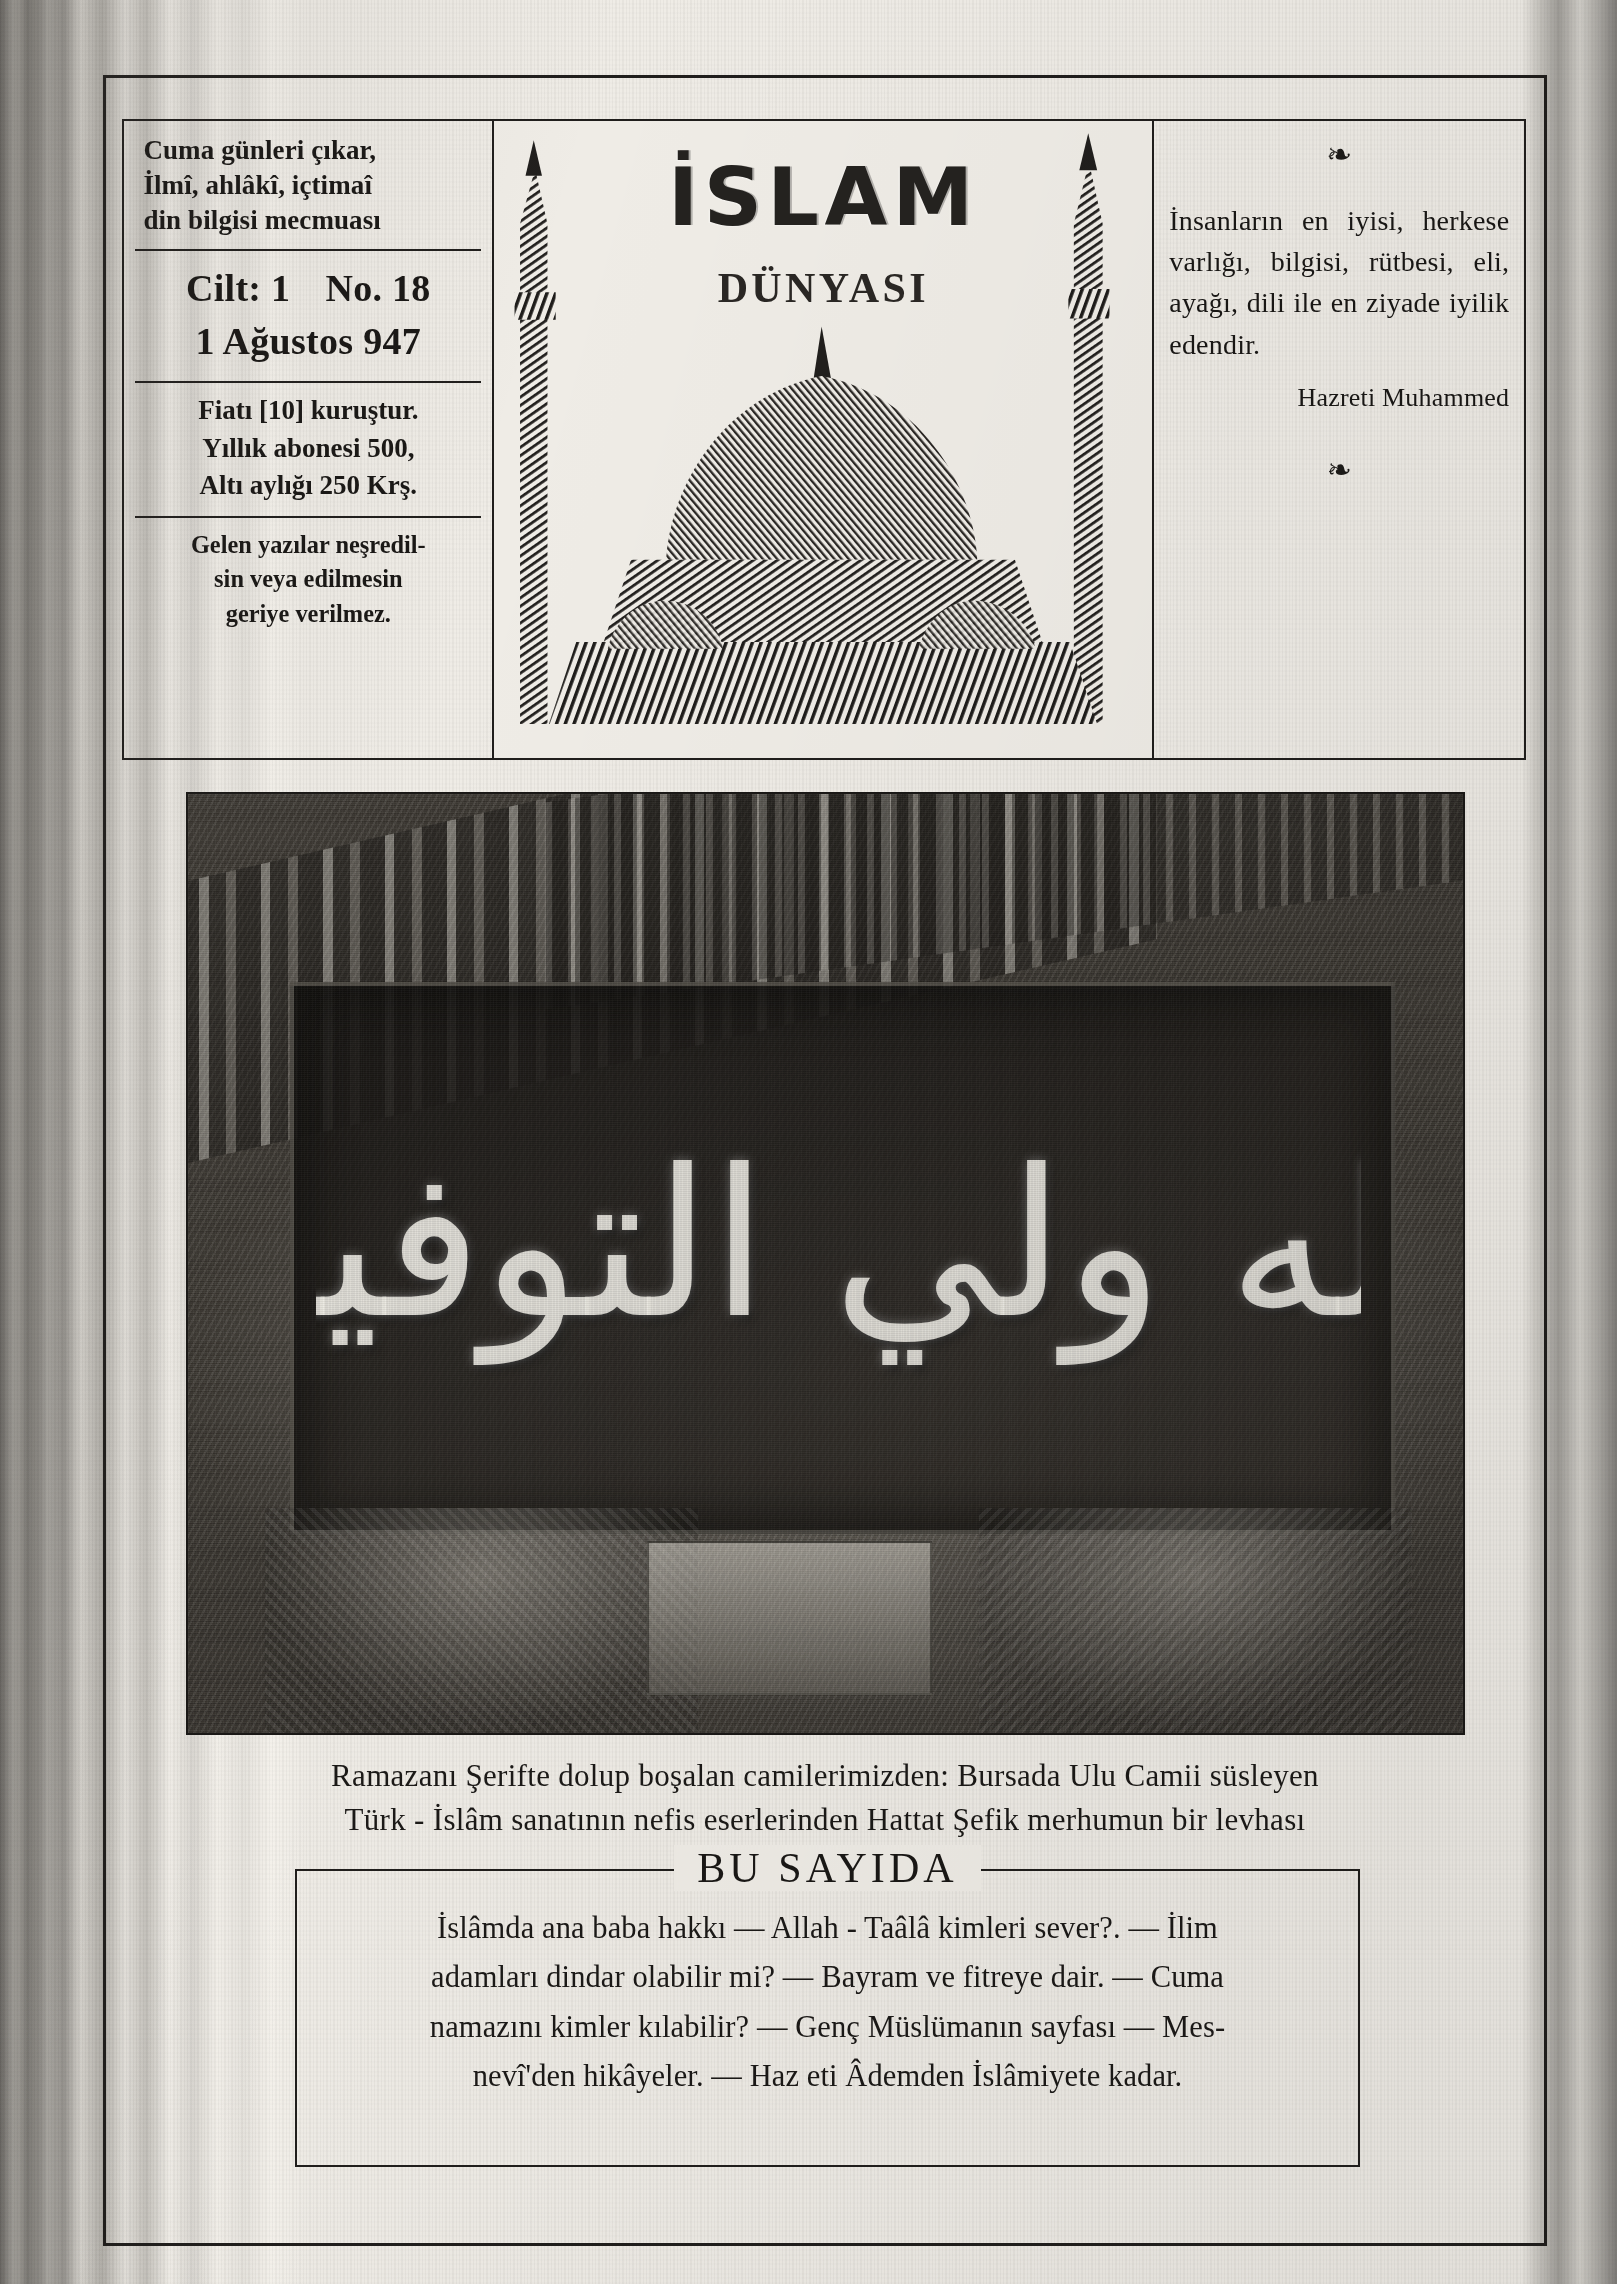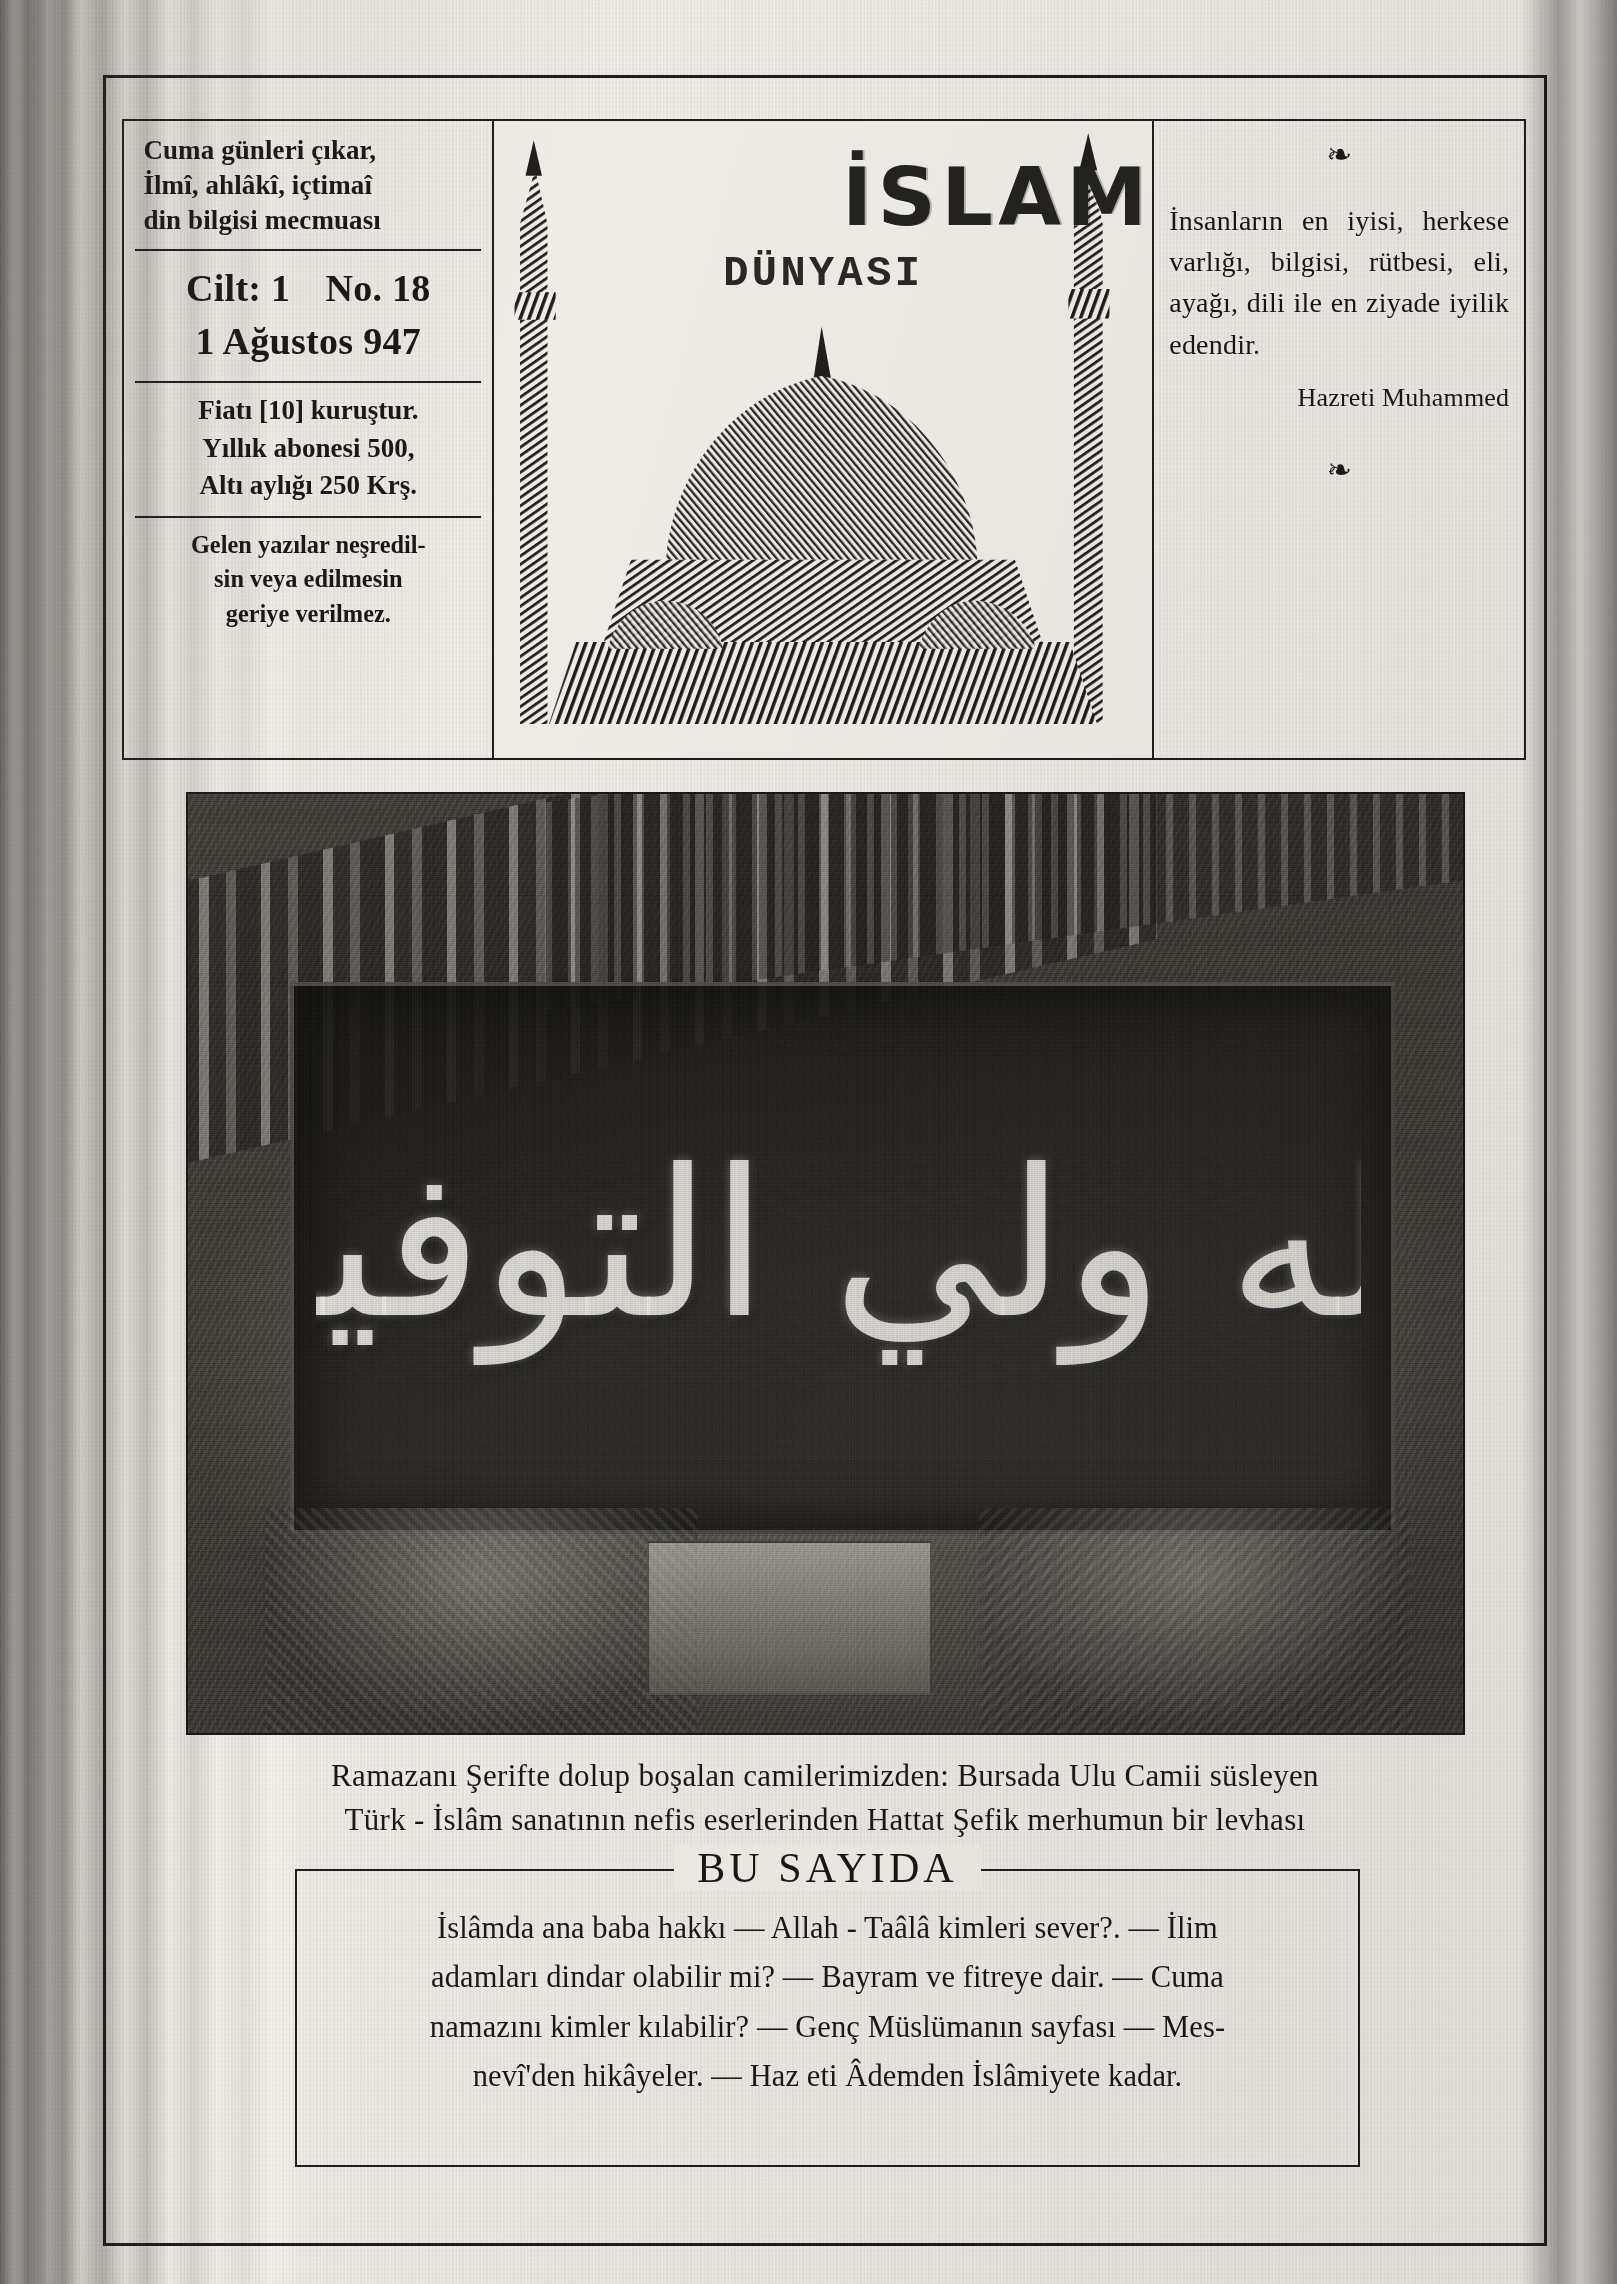--- a/index.html
+++ b/index.html
@@ -131,36 +131,36 @@
   }
   .mosque {
     position: absolute;
     inset: 0;
   }
   .logo-word {
     position: absolute;
     top: 28.5px;
     left: 0;
     width: 100%;
-    text-align: right;
+    text-align: center;
     font-family: "DejaVu Sans", sans-serif;
     font-weight: bold;
     font-size: 81px;
     letter-spacing: 5.4px;
     color: #24221f;
     z-index: 4;
     text-shadow: 2px 0 0 rgba(0,0,0,0.25), -1.4px 0.7px 0 rgba(255,255,255,0.3);
   }
   .logo-sub {
     position: absolute;
-    top: 129px;
+    top: 143px;
     left: 0;
     width: 100%;
     text-align: center;
-    font-family: Liberation Mono, monospace;
+    font-family: Liberation Serif, serif;
     font-weight: bold;
     font-size: 42px;
     letter-spacing: 3.4px;
     color: #2a2724;
     z-index: 4;
   }
 
   
   .mh-right {
     width: 370px;

